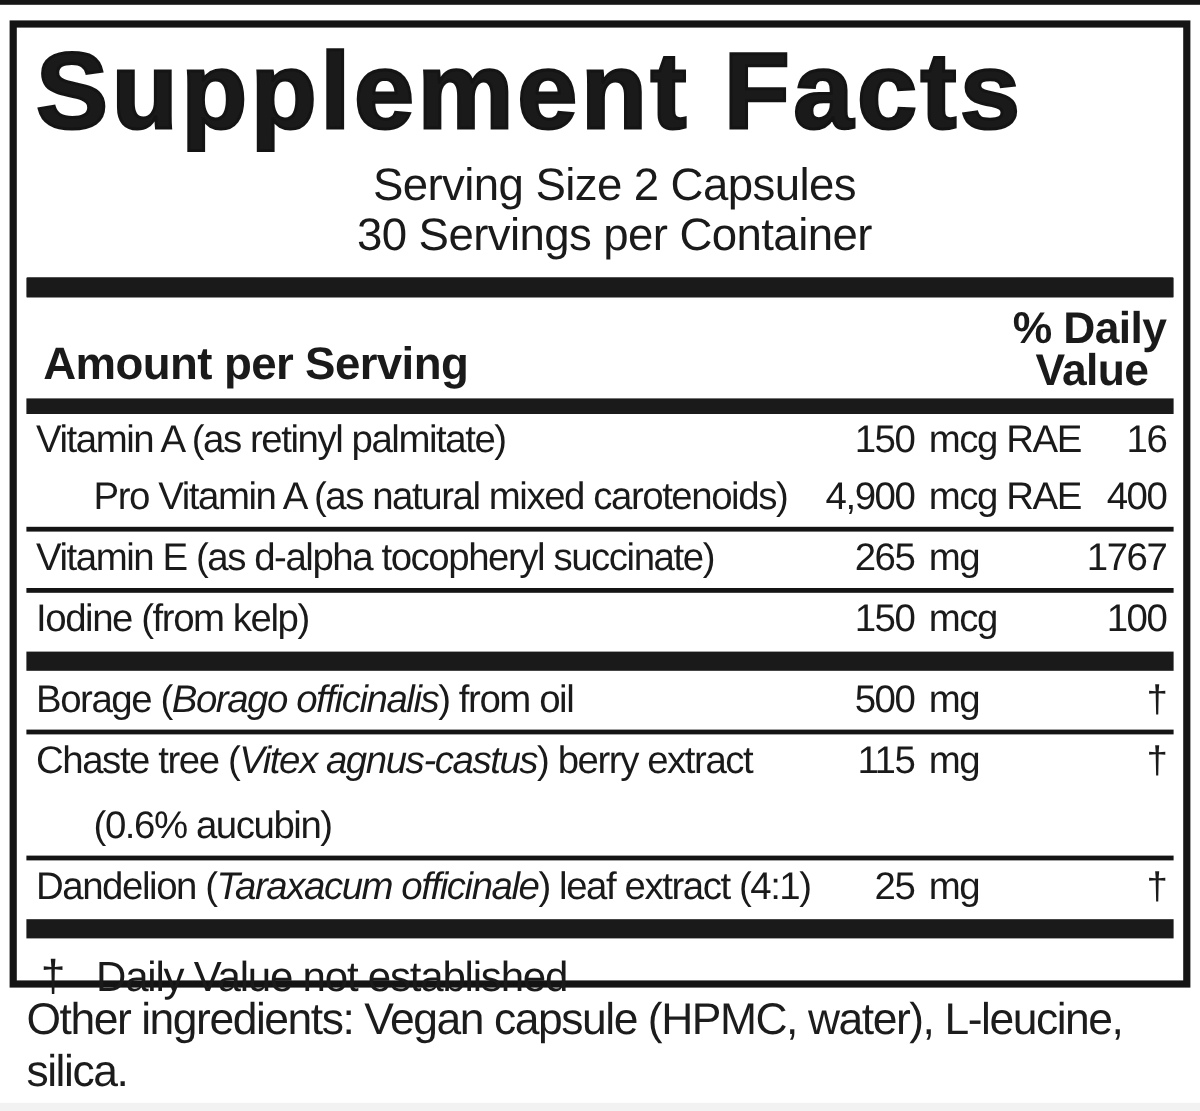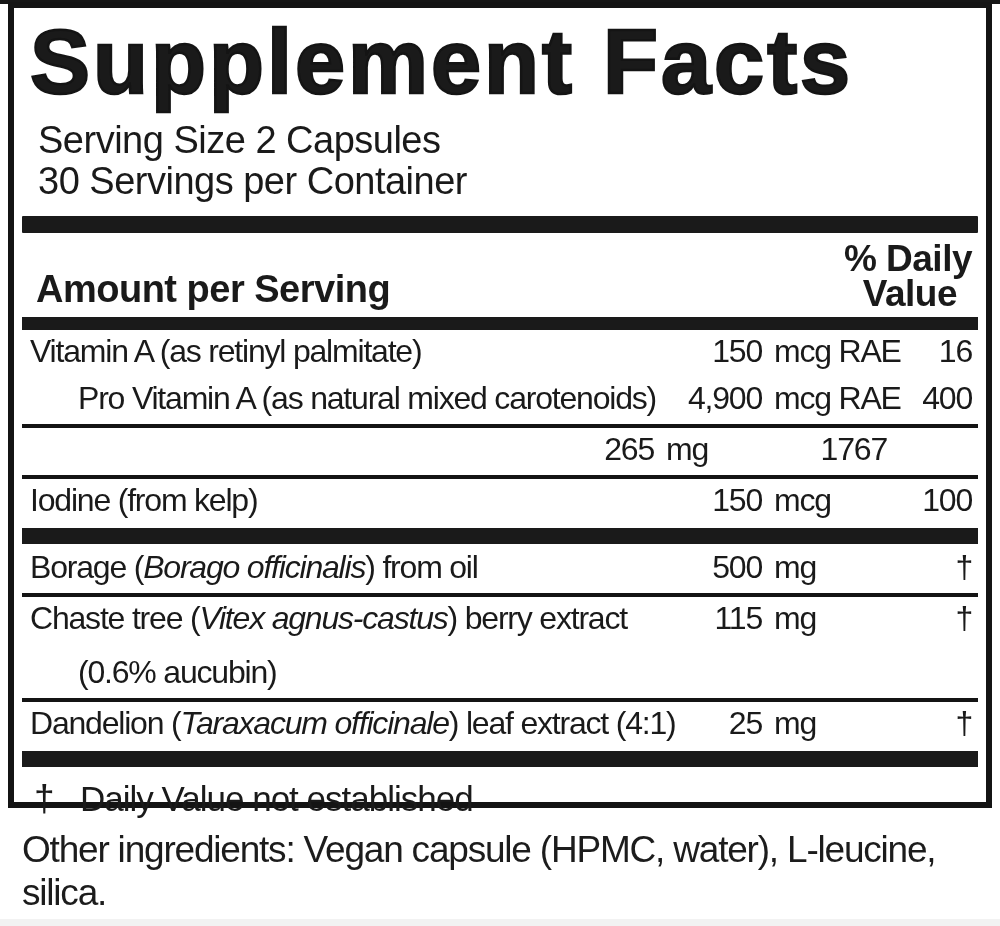--- a/index.html
+++ b/index.html
@@ -1,28 +1,28 @@
 <!DOCTYPE html>
 <html><head>
 <meta charset="utf-8">
 <style>
   html,body{margin:0;padding:0;background:#ffffff;}
   .stage{position:relative;width:1000px;height:926px;background:#ffffff;overflow:hidden;
          font-family:"Liberation Sans",sans-serif;color:#1a1a1a;}
   .top-strip{position:absolute;top:0;left:0;width:1000px;height:4px;background:#161616;}
   .bottom-strip{position:absolute;bottom:0;left:0;width:1000px;height:7px;background:#f2f2f2;}
 
-  .panel{position:absolute;left:8px;top:2px;width:984px;height:806px;
+  .panel{position:absolute;left:8px;top:17px;width:984px;height:806px;
          border:6px solid #141414;box-sizing:border-box;background:#fff;
          display:flex;flex-direction:column;}
 
   .title{font-size:90px;line-height:96px;font-weight:bold;letter-spacing:3px;
          -webkit-text-stroke:2.5px #141414;white-space:nowrap;
          margin:6px 0 0 16px;}
-  .serving{margin:10px 0 0 24px;font-size:38px;line-height:41px;letter-spacing:-0.5px;}
+  .serving{margin:10px 0 0 24px;font-size:38px;line-height:41px;letter-spacing:-0.5px;text-align:center;}
 
   .bar-thick{height:17px;background:#1a1a1a;margin:0 8px;border-radius:1px;flex:none;}
   .bar-mid{height:13px;background:#1a1a1a;margin:0 8px;flex:none;}
   .sep-line{height:4px;background:#141414;margin:0 8px;flex:none;}
   .sep-bar{height:16px;background:#1a1a1a;margin:2px 8px;flex:none;}
   .bar-gap-top{margin-top:14px;}
 
   .col-header{display:flex;justify-content:space-between;align-items:flex-end;
               padding:8px 14px 6px 22px;}
   .aps{font-size:38px;font-weight:bold;letter-spacing:-0.5px;align-self:flex-end;}
@@ -86,20 +86,21 @@
 
   <div class="row indent">
     <span class="name"><span>Pro Vitamin A (as natural mixed carotenoids)</span></span>
     <span class="amt">4,900</span>
     <span class="unit">mcg RAE</span>
     <span class="dv">400</span>
 
   </div>
 <div class="sep-line"></div>
   <div class="row">
+    <span class="name"><span>Vitamin E (as d-alpha tocopheryl succinate)</span></span>
     <span class="amt">265</span>
     <span class="unit">mg</span>
     <span class="dv">1767</span>
 
   </div>
 <div class="sep-line"></div>
   <div class="row">
     <span class="name"><span>Iodine (from kelp)</span></span>
     <span class="amt">150</span>
     <span class="unit">mcg</span>

